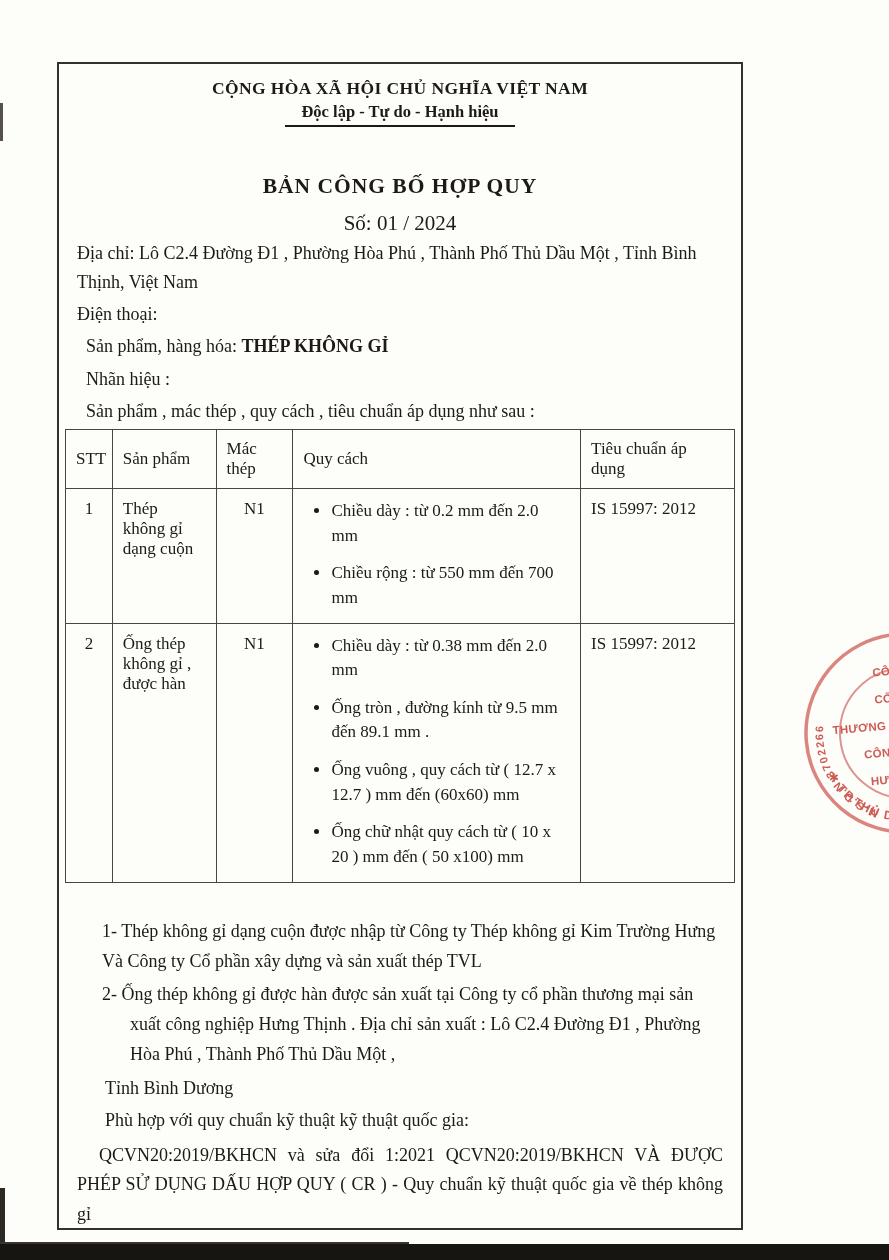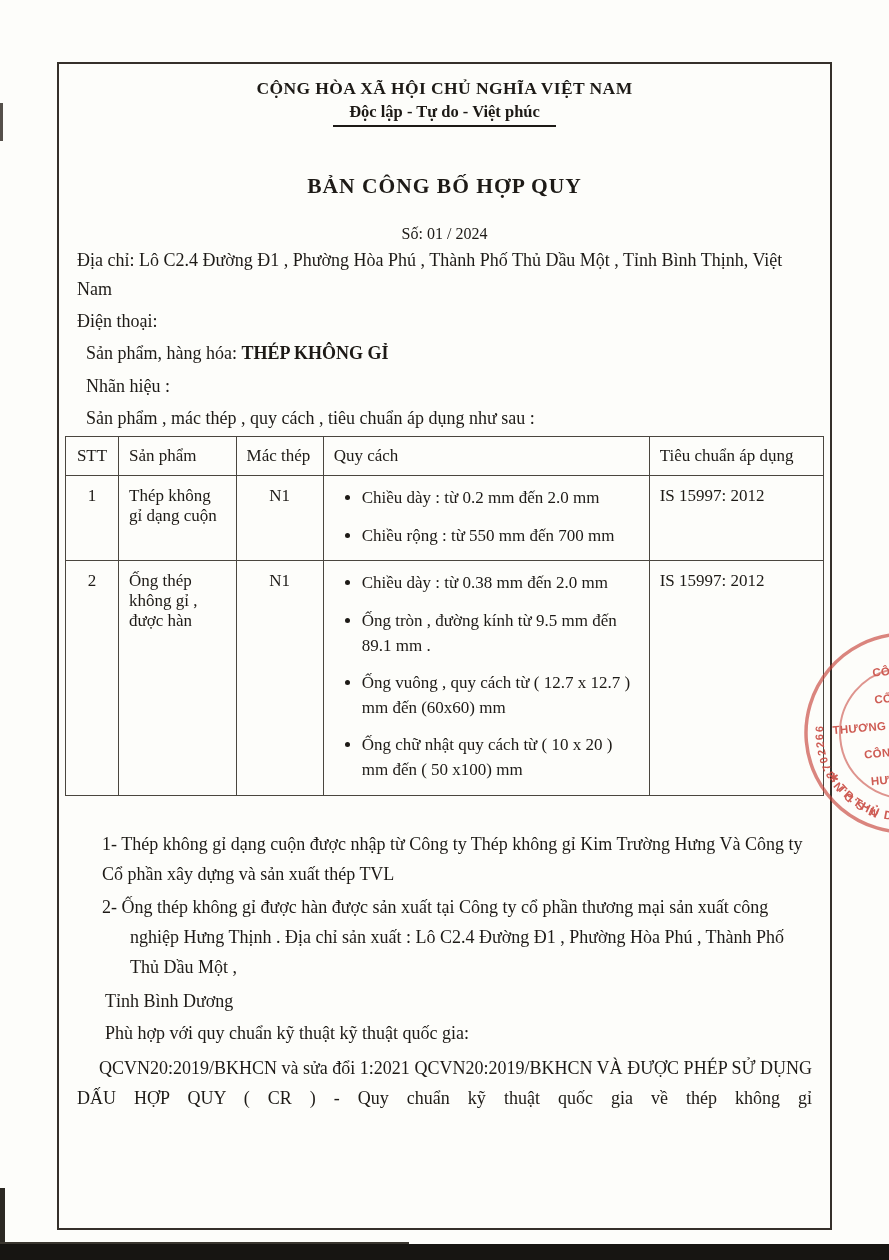--- a/index.html
+++ b/index.html
@@ -2,29 +2,29 @@
 <html lang="vi"><head>
 <meta charset="utf-8">
 <style>
   html,body{margin:0;padding:0;}
   body{
     width:889px;height:1260px;position:relative;overflow:hidden;
     background:#fdfdfa;color:#1d1a16;
     font-family:"Liberation Serif","DejaVu Serif",serif;
   }
   .frame{
-    position:absolute;left:57px;top:62px;width:775px;height:1168px;
+    position:absolute;left:57px;top:62px;width:686px;height:1168px;
     border:2px solid #35302a;background:transparent;
     padding:10px 18px 0 18px;box-sizing:border-box;
   }
   .nat1{text-align:center;font-weight:bold;font-size:17.5px;letter-spacing:.4px;margin-top:4px;}
   .nat2-wrap{text-align:center;margin-top:3px;}
   .nat2{display:inline-block;font-weight:bold;font-size:16.5px;border-bottom:2px solid #1d1a16;padding:0 16px 3px 16px;}
   .doc-title{text-align:center;font-weight:bold;font-size:21.5px;letter-spacing:1px;margin-top:47px;}
-  .doc-number{text-align:center;font-size:16px;margin-top:26px;}
+  .doc-number{text-align:center;font-size:21px;margin-top:12px;}
   .para{font-size:18px;line-height:1.62;margin:3px 0;}
   .first-para{margin-top:12px;}
   .indent1{padding-left:9px;}
   .spec-table{
     border-collapse:collapse;table-layout:fixed;
     width:calc(100% + 24px);margin:0 -12px 0 -12px;
     font-size:17px;
   }
   .spec-table th,.spec-table td{
     border:1px solid #4a463f;vertical-align:top;text-align:left;
@@ -54,21 +54,21 @@
   .scan-sliver-left{position:absolute;left:0;bottom:12px;width:5px;height:60px;background:#2c2923;}
   .scan-mark-top{position:absolute;left:0;top:103px;width:3px;height:38px;background:#55504a;}
 </style>
 </head>
 <body>
 
 <div class="frame">
 
   <div class="nat1">CỘNG HÒA XÃ HỘI CHỦ NGHĨA VIỆT NAM</div>
   <div class="nat2-wrap">
-    <span class="nat2">Độc lập - Tự do - Việt phúc</span>
+    <span class="nat2">Độc lập - Tự do - Hạnh hiệu</span>
   </div>
 
   <div class="doc-title">BẢN CÔNG BỐ HỢP QUY</div>
   <div class="doc-number">Số: 01 / 2024</div>
 
   <p class="para">Địa chỉ: Lô C2.4 Đường Đ1 , Phường Hòa Phú , Thành Phố Thủ Dầu Một , Tỉnh Bình Thịnh, Việt Nam</p>
   <p class="para">Điện thoại:</p>
   <p class="para indent1"><span>Sản phẩm, hàng hóa: </span><b>THÉP KHÔNG GỈ</b></p>
   <p class="para indent1">Nhãn hiệu :</p>
   <p class="para indent1">Sản phẩm , mác thép , quy cách , tiêu chuẩn áp dụng như sau :</p>

